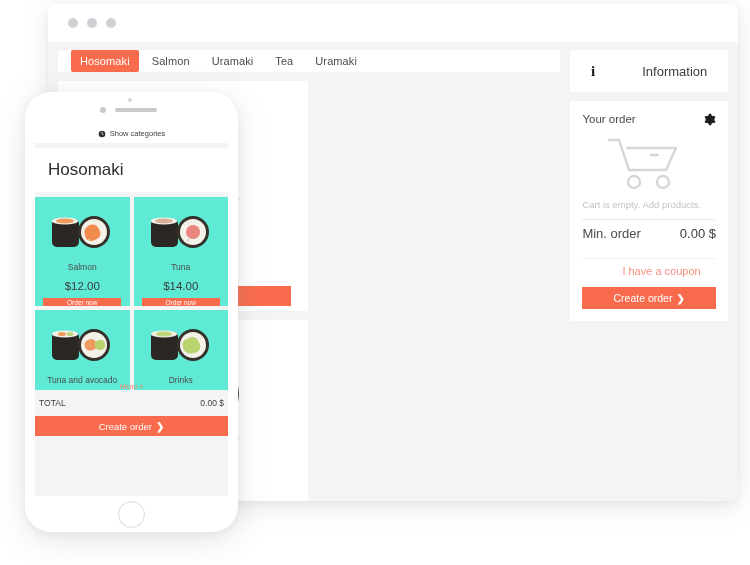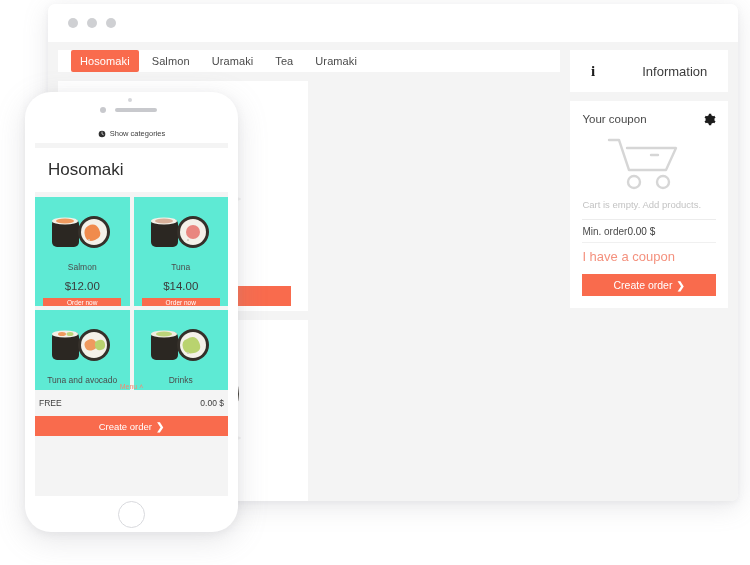--- a/index.html
+++ b/index.html
@@ -74,28 +74,28 @@
   .info-label { font-size: 13px; color: #3c3c3c; margin-left: 38px; }
 
   .order-card { background: #ffffff; padding: 11px 12px 12px 12px; }
   .order-head { display: flex; align-items: center; justify-content: space-between; }
   .order-title { font-size: 11.5px; color: #4a4a4a; }
   .gear { width: 13px; height: 13px; cursor: pointer; }
   .cart-wrap { display: flex; justify-content: center; margin-top: 9px; }
   .cart-empty { font-size: 9.5px; color: #c3c3c3; text-align: left; margin-top: 7px; }
   .sep { height: 1px; background: #ececec; margin: 9px 0 0 0; }
   .srow {
-    display: flex; justify-content: flex-start; align-items: center;
-    font-size: 10px; padding: 6px 0 5px 0; border-bottom: 1px solid #f0f0f0;
+    display: flex; justify-content: space-between; align-items: center;
+    font-size: 13px; padding: 6px 0 17px 0; border-bottom: 1px solid #f0f0f0;
   }
   .srow .k { color: #4c4c4c; }
   .srow .v { color: #3c3c3c; }
   .srow.accent .k, .srow.accent .v { }
   .srow.accent .k { color: #f4917e; }
-  .coupon { font-size: 13px; color: #f4917e; padding: 6px 0 4px 0; cursor: pointer; }
+  .coupon { font-size: 11px; color: #f4917e; padding: 6px 0 4px 0; cursor: pointer; margin-left: 40px; }
   .create-btn {
     margin-top: 6px; width: 100%; height: 22px;
     background: #f96b4d; color: #fff; font-size: 10.5px;
     display: flex; align-items: center; justify-content: center; gap: 4px;
     border: none; cursor: pointer;
   }
   .chev { font-size: 10px; font-weight: bold; }
 
   
   .phone {
@@ -238,21 +238,21 @@
 
       <div class="side-col">
 
         <div class="info-card">
           <span class="info-i">i</span>
           <span class="info-label">Information</span>
         </div>
 
         <div class="order-card">
           <div class="order-head">
-            <span class="order-title">Your coupon</span>
+            <span class="order-title">Your order</span>
             <span class="gear">
               <svg width="13" height="13" viewBox="0 0 24 24" fill="#1c1c1c">
                 <path d="M12 8.4a3.6 3.6 0 1 0 0 7.2 3.6 3.6 0 0 0 0-7.2zm9.2 3.6c0-.6-.06-1.2-.16-1.76l2.1-1.6-2.1-3.64-2.5 1a8.9 8.9 0 0 0-3.05-1.77L15.1 1.4H10.9l-.4 2.83a8.9 8.9 0 0 0-3.05 1.77l-2.5-1-2.1 3.64 2.1 1.6A9.6 9.6 0 0 0 4.8 12c0 .6.06 1.2.16 1.76l-2.1 1.6 2.1 3.64 2.5-1a8.9 8.9 0 0 0 3.05 1.77l.4 2.83h4.2l.4-2.83a8.9 8.9 0 0 0 3.05-1.77l2.5 1 2.1-3.64-2.1-1.6c.1-.56.14-1.16.14-1.76z"></path>
               </svg>
             </span>
           </div>
 
           <div class="cart-wrap">
             <svg width="88" height="58" viewBox="0 0 88 58" fill="none" stroke="#d6d6d6" stroke-width="2.4" stroke-linecap="round" stroke-linejoin="round">
               <path d="M4 6 h10 l10 30 h37 l10 -22 h-49"></path>
@@ -369,21 +369,21 @@
               <circle cx="43" cy="35" r="1" fill="#cfcabd"></circle>
             </svg>
           </div>
           <div class="mname">Drinks</div>
         </div>
       </div>
 
       <div class="menu-toggle">Menu ˄</div>
 
       <div class="total-row">
-        <span>FREE</span>
+        <span>TOTAL</span>
         <span>0.00 $</span>
       </div>
 
       <button class="m-create">
         <span>Create order</span>
         <span class="chev">❯</span>
       </button>
     </div>
 
     <div class="phone-bottom">

